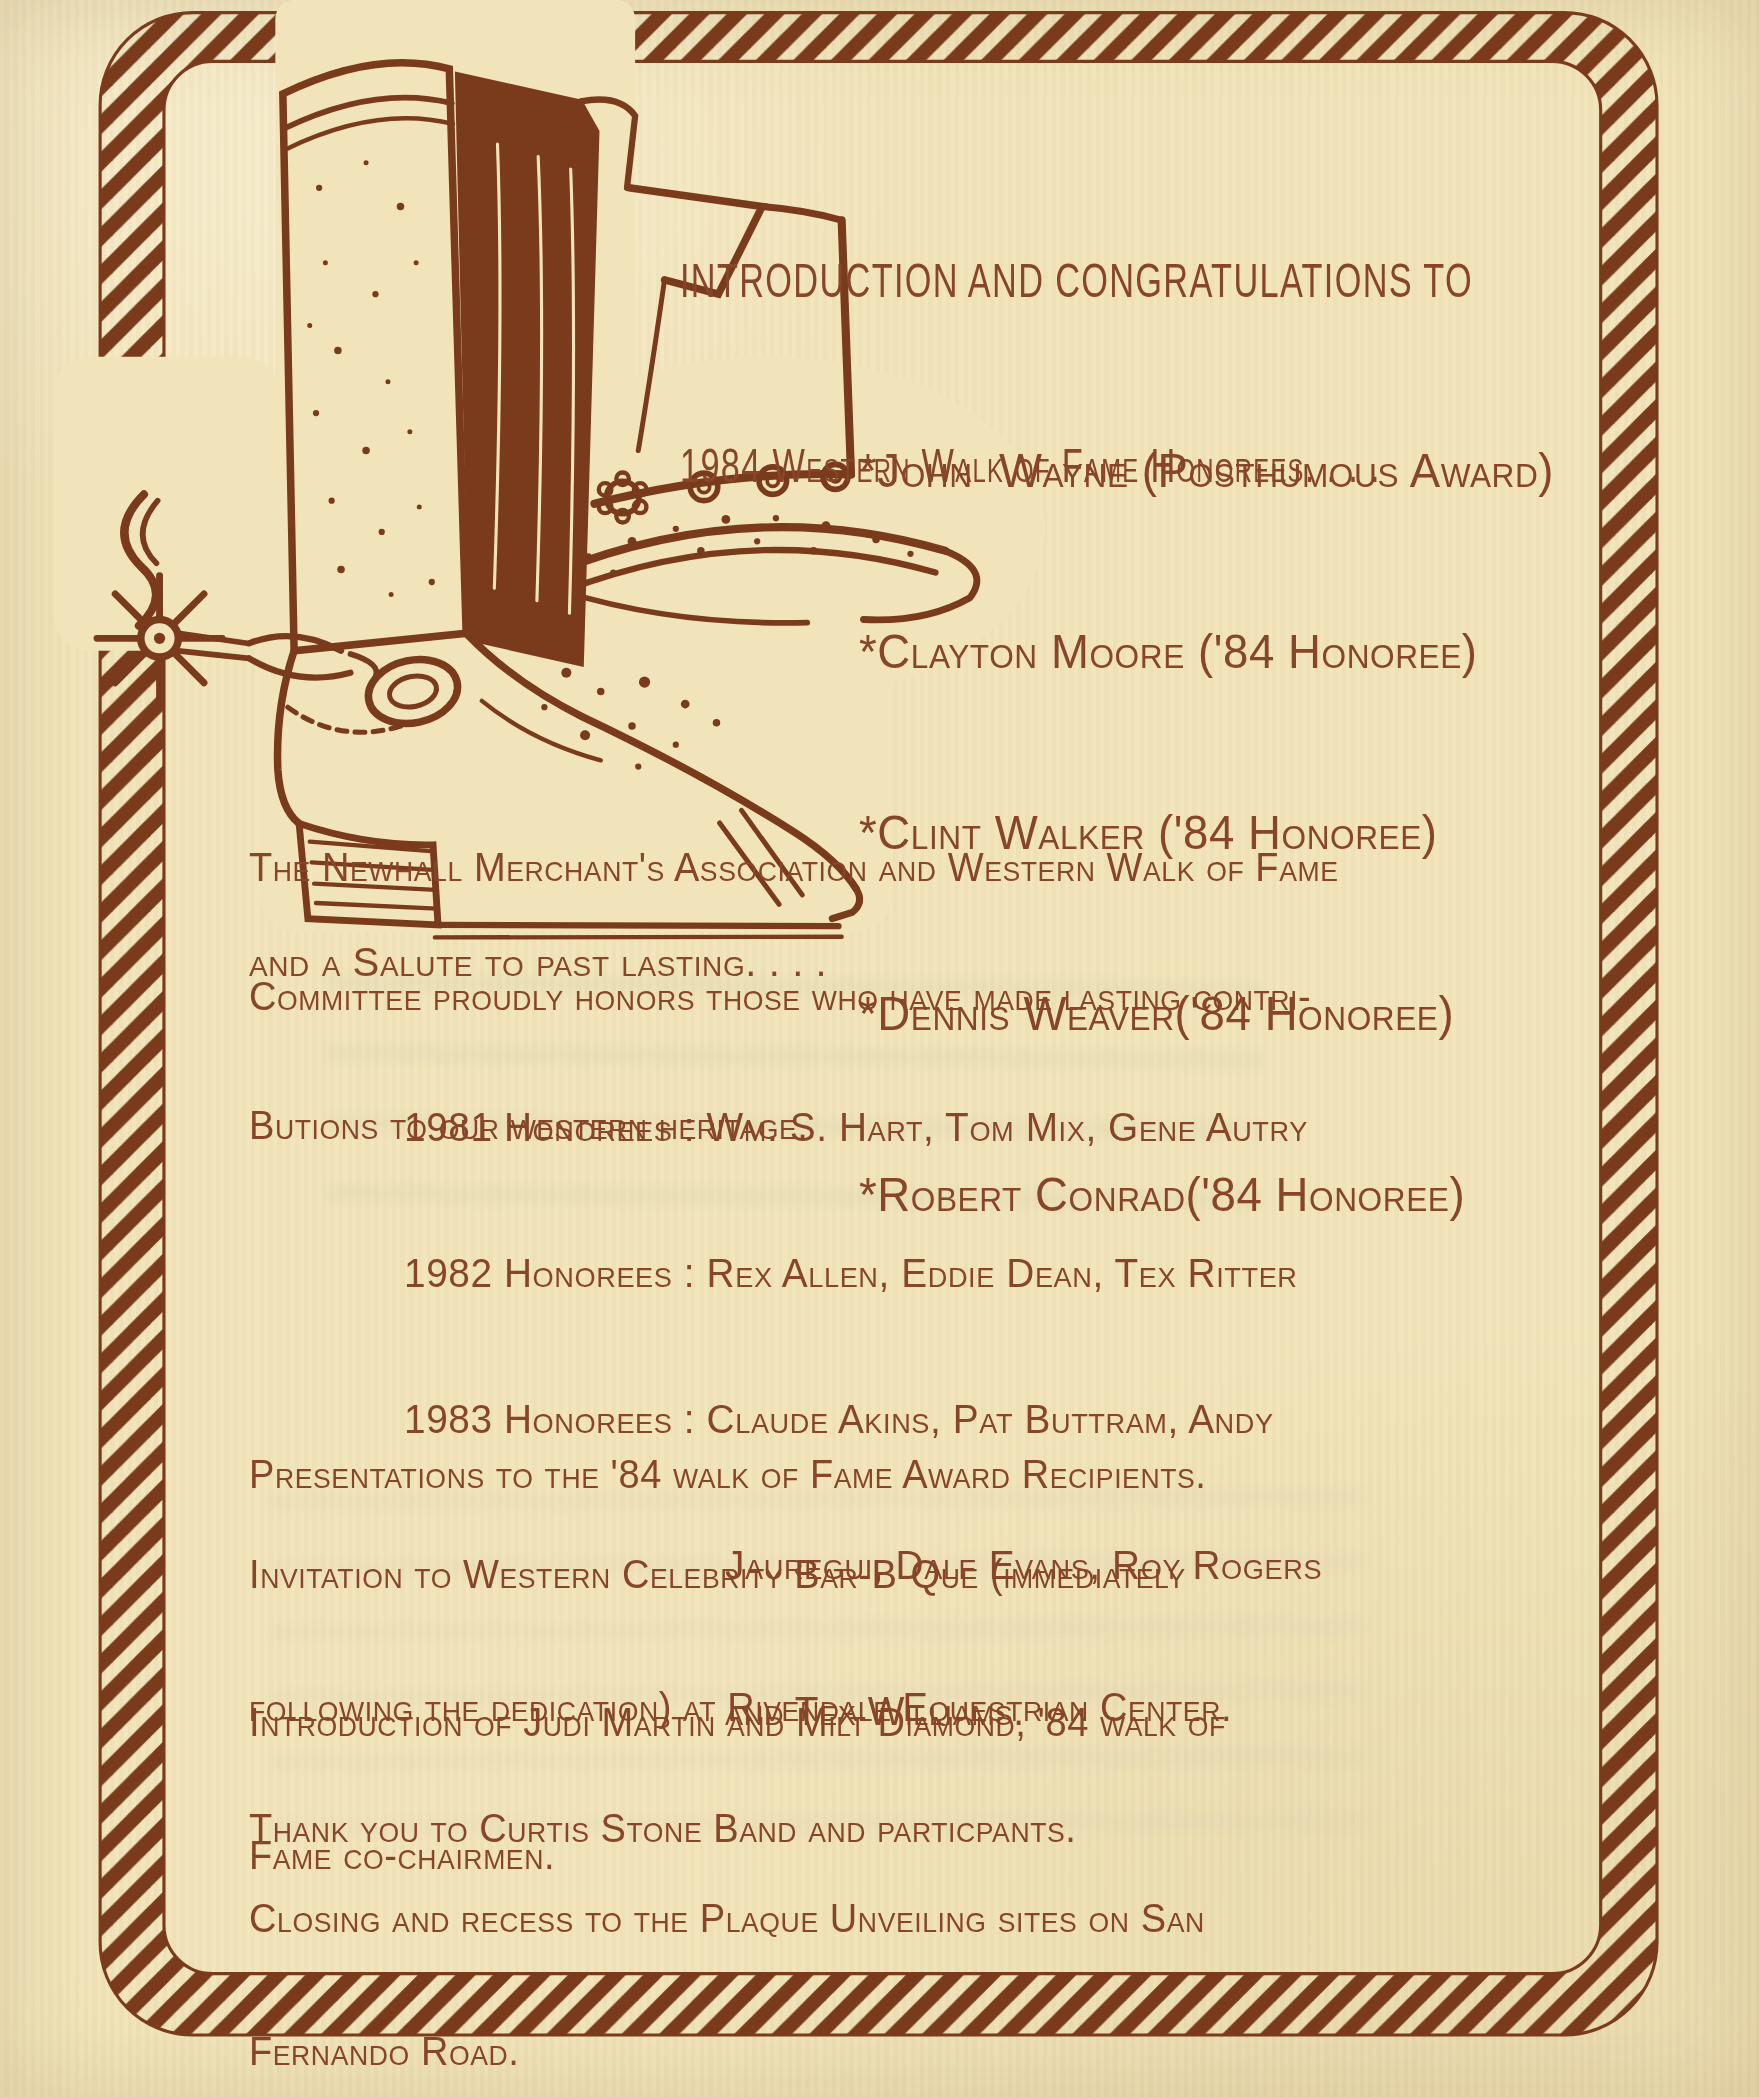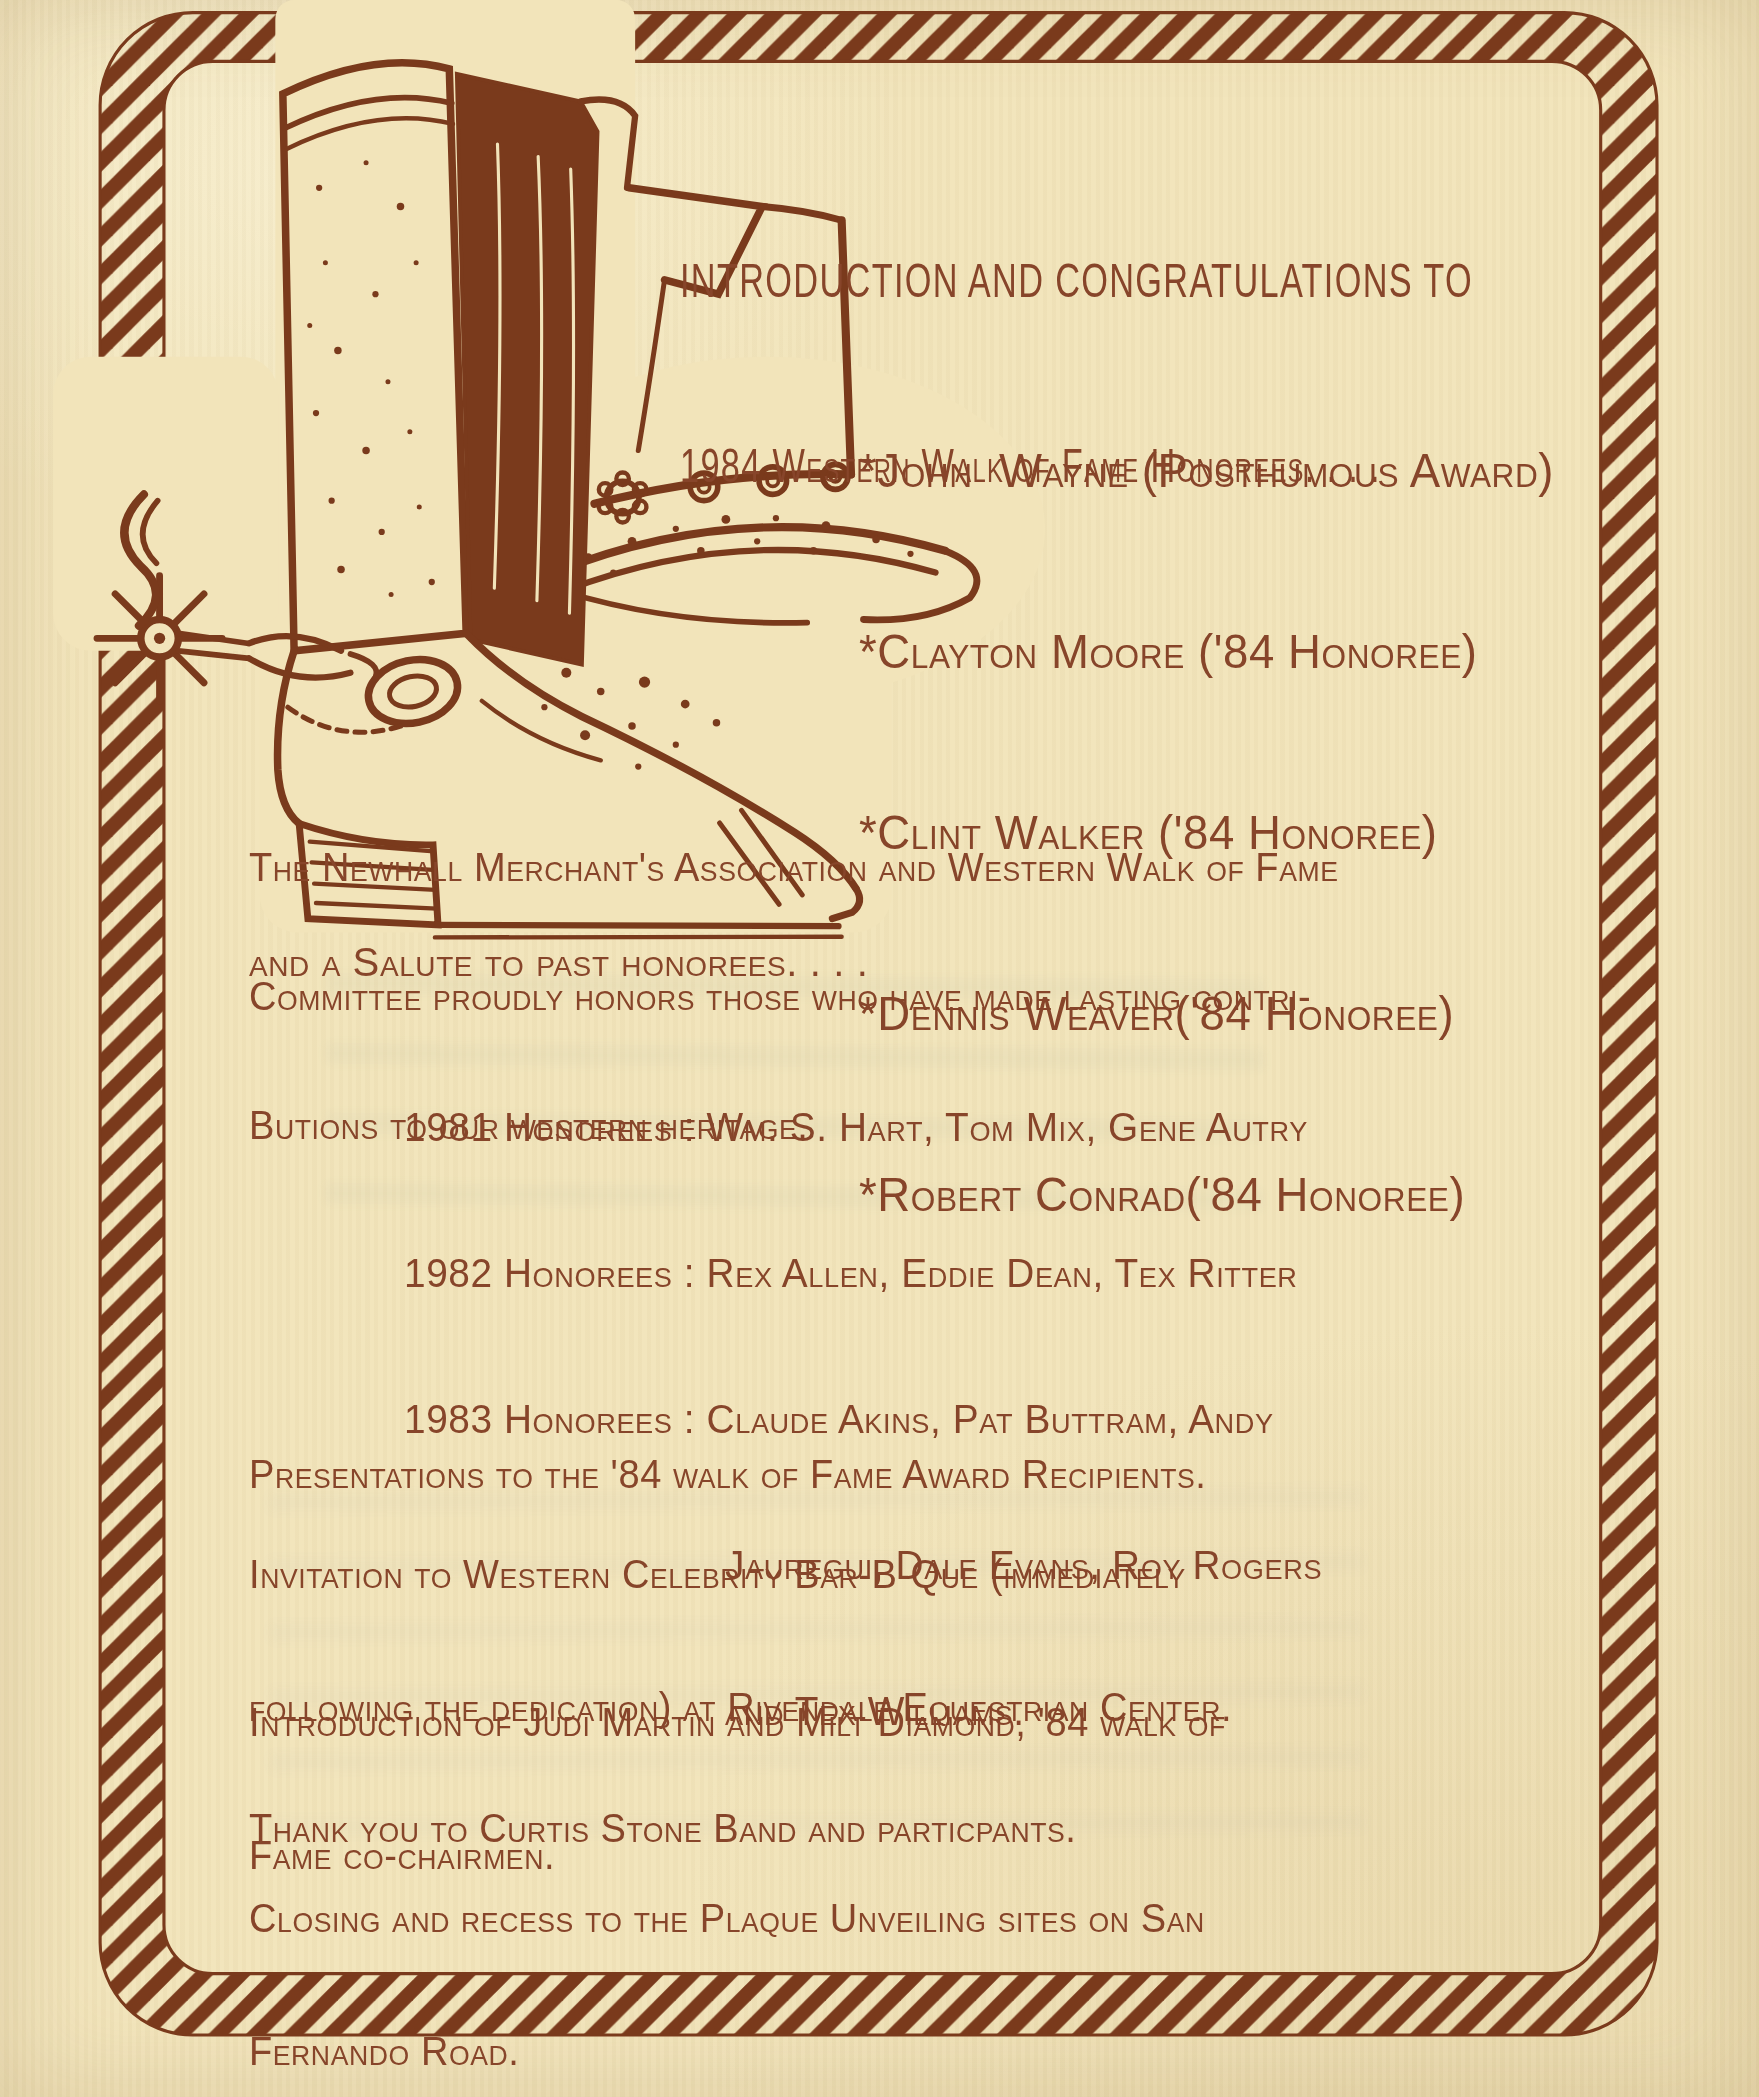--- a/index.html
+++ b/index.html
@@ -201,21 +201,21 @@
     <div class="item">*Dennis Weaver('84 Honoree)</div>
     <div class="item">*Robert Conrad('84 Honoree)</div>
   </div>
 
   <div class="txt intro">
     <div>The Newhall Merchant's Association and Western Walk of Fame</div>
     <div>Committee proudly honors those who have made lasting contri-</div>
     <div>Butions to our western heritage.</div>
   </div>
 
-  <div class="txt salute">and a Salute to past honorees. . . .</div>
+  <div class="txt salute">and a Salute to past lasting. . . .</div>
 
   <div class="txt past">
     <div>1981 Honorees : Wm. S. Hart, Tom Mix, Gene Autry</div>
     <div>1982 Honorees : Rex Allen, Eddie Dean, Tex Ritter</div>
     <div>1983 Honorees : Claude Akins, Pat Buttram, Andy</div>
     <div class="cont">Jauregui, Dale Evans, Roy Rogers</div>
     <div class="cont">and Tex Williams.</div>
   </div>
 
   <div class="txt prog p1">

